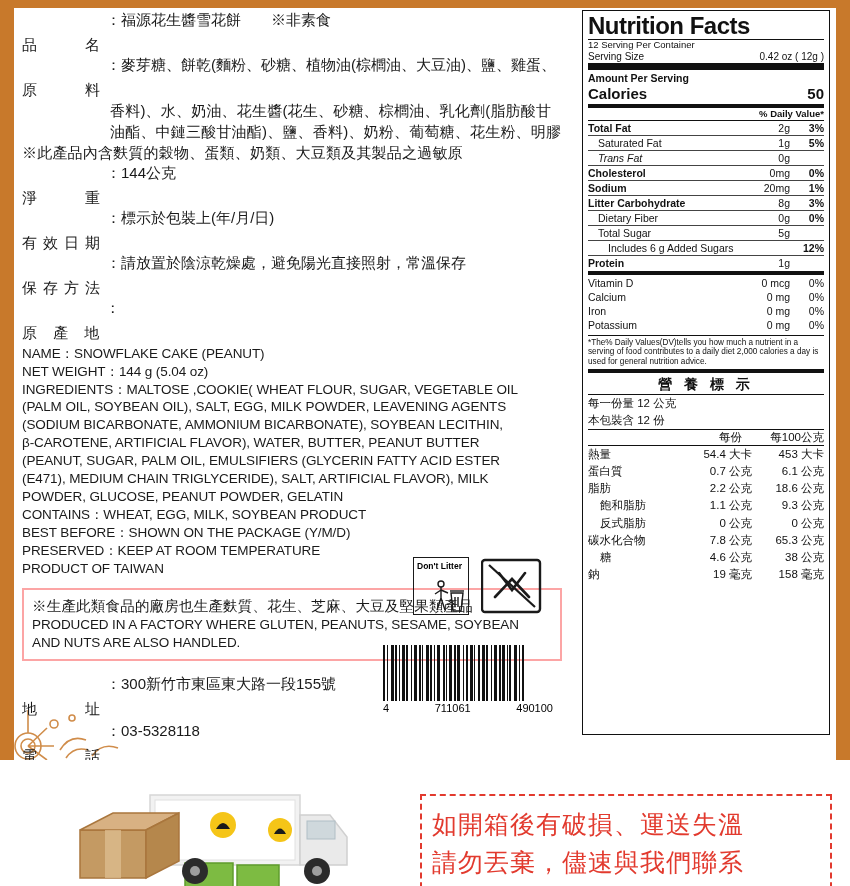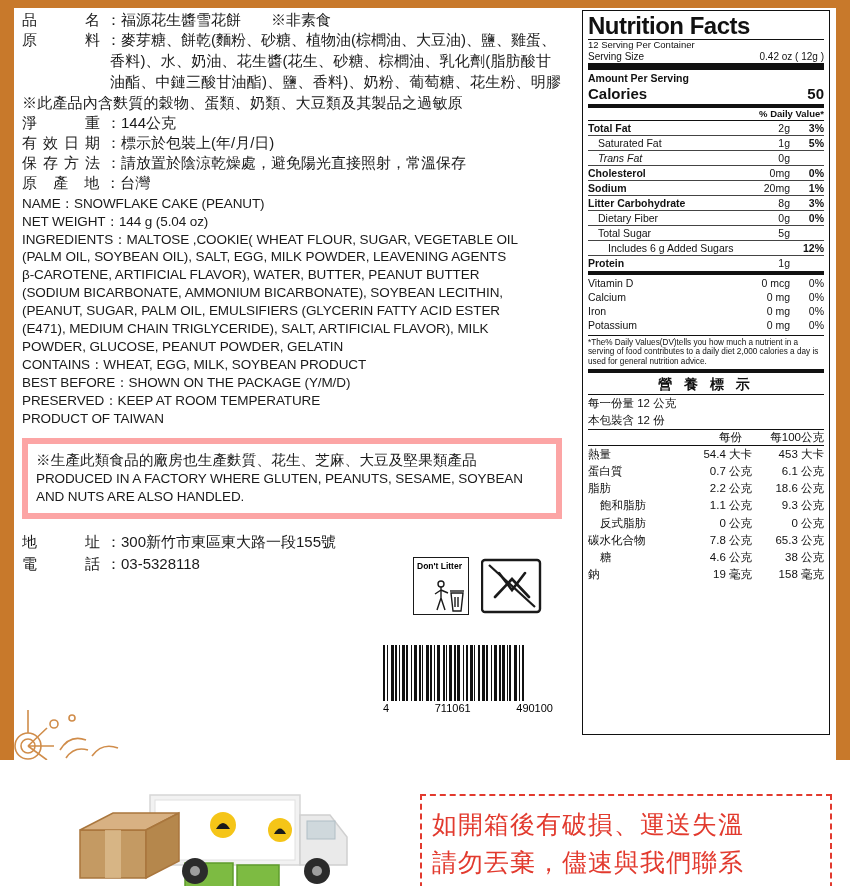--- a/index.html
+++ b/index.html
@@ -32,30 +32,30 @@
   
   .info-col {
     position: absolute; left: 22px; top: 10px; width: 552px;
     color: #1a1a1a;
   }
   .kv-row { display: flex; align-items: flex-start; line-height: 1.33; }
   .kv-key {
     flex: 0 0 auto; white-space: nowrap;
     font-size: 15px; letter-spacing: 0.5px;
   }
-  .kv-key.spread { letter-spacing: 6px; }
+  .kv-key.spread { letter-spacing: 6px; margin-top: 25px; }
   .kv-sep { flex: 0 0 auto; font-size: 15px; }
   .kv-val { flex: 1 1 auto; font-size: 15px; }
 
   .zh-line { font-size: 15px; line-height: 1.4; letter-spacing: 0.2px; }
   .en-line { font-size: 13.5px; line-height: 1.33; letter-spacing: -0.1px; }
   .en-block { margin-top: 2px; }
 
   .note-box {
-    margin-top: 10px; border: 6px solid #fca5a5; padding: 6px 8px 7px 8px;
+    margin-top: 10px; border: 2px solid #fca5a5; padding: 6px 8px 7px 8px;
     width: 540px;
   }
   .note-box .zh-line { font-size: 14.5px; }
   .note-box .en-line { font-size: 13.5px; }
 
   .company { margin-top: 12px; }
   .company .kv-row { line-height: 1.45; }
 
   
   .icon-row {
@@ -205,30 +205,29 @@
         <span class="kv-val">標示於包裝上(年/月/日)</span>
       </div>
       <div class="kv-row">
         <span class="kv-key spread">保存方法</span>
         <span class="kv-sep">：</span>
         <span class="kv-val">請放置於陰涼乾燥處，避免陽光直接照射，常溫保存</span>
       </div>
       <div class="kv-row">
         <span class="kv-key spread">原 產 地</span>
         <span class="kv-sep">：</span>
-        <span class="kv-val">台灣</span>
       </div>
 
       <div class="en-block">
         <div class="en-line">NAME：SNOWFLAKE CAKE (PEANUT)</div>
         <div class="en-line">NET WEIGHT：144 g (5.04 oz)</div>
         <div class="en-line">INGREDIENTS：MALTOSE ,COOKIE( WHEAT FLOUR, SUGAR, VEGETABLE OIL</div>
         <div class="en-line">(PALM OIL, SOYBEAN OIL), SALT, EGG, MILK POWDER, LEAVENING AGENTS</div>
+        <div class="en-line">(SODIUM BICARBONATE, AMMONIUM BICARBONATE), SOYBEAN LECITHIN,</div>
         <div class="en-line">β-CAROTENE, ARTIFICIAL FLAVOR), WATER, BUTTER, PEANUT BUTTER</div>
-        <div class="en-line">(SODIUM BICARBONATE, AMMONIUM BICARBONATE), SOYBEAN LECITHIN,</div>
         <div class="en-line">(PEANUT, SUGAR, PALM OIL, EMULSIFIERS (GLYCERIN FATTY ACID ESTER</div>
         <div class="en-line">(E471), MEDIUM CHAIN TRIGLYCERIDE), SALT, ARTIFICIAL FLAVOR), MILK</div>
         <div class="en-line">POWDER, GLUCOSE, PEANUT POWDER, GELATIN</div>
         <div class="en-line">CONTAINS：WHEAT, EGG, MILK, SOYBEAN PRODUCT</div>
         <div class="en-line">BEST BEFORE：SHOWN ON THE PACKAGE (Y/M/D)</div>
         <div class="en-line">PRESERVED：KEEP AT ROOM TEMPERATURE</div>
         <div class="en-line">PRODUCT OF TAIWAN</div>
       </div>
 
       <div class="note-box">

